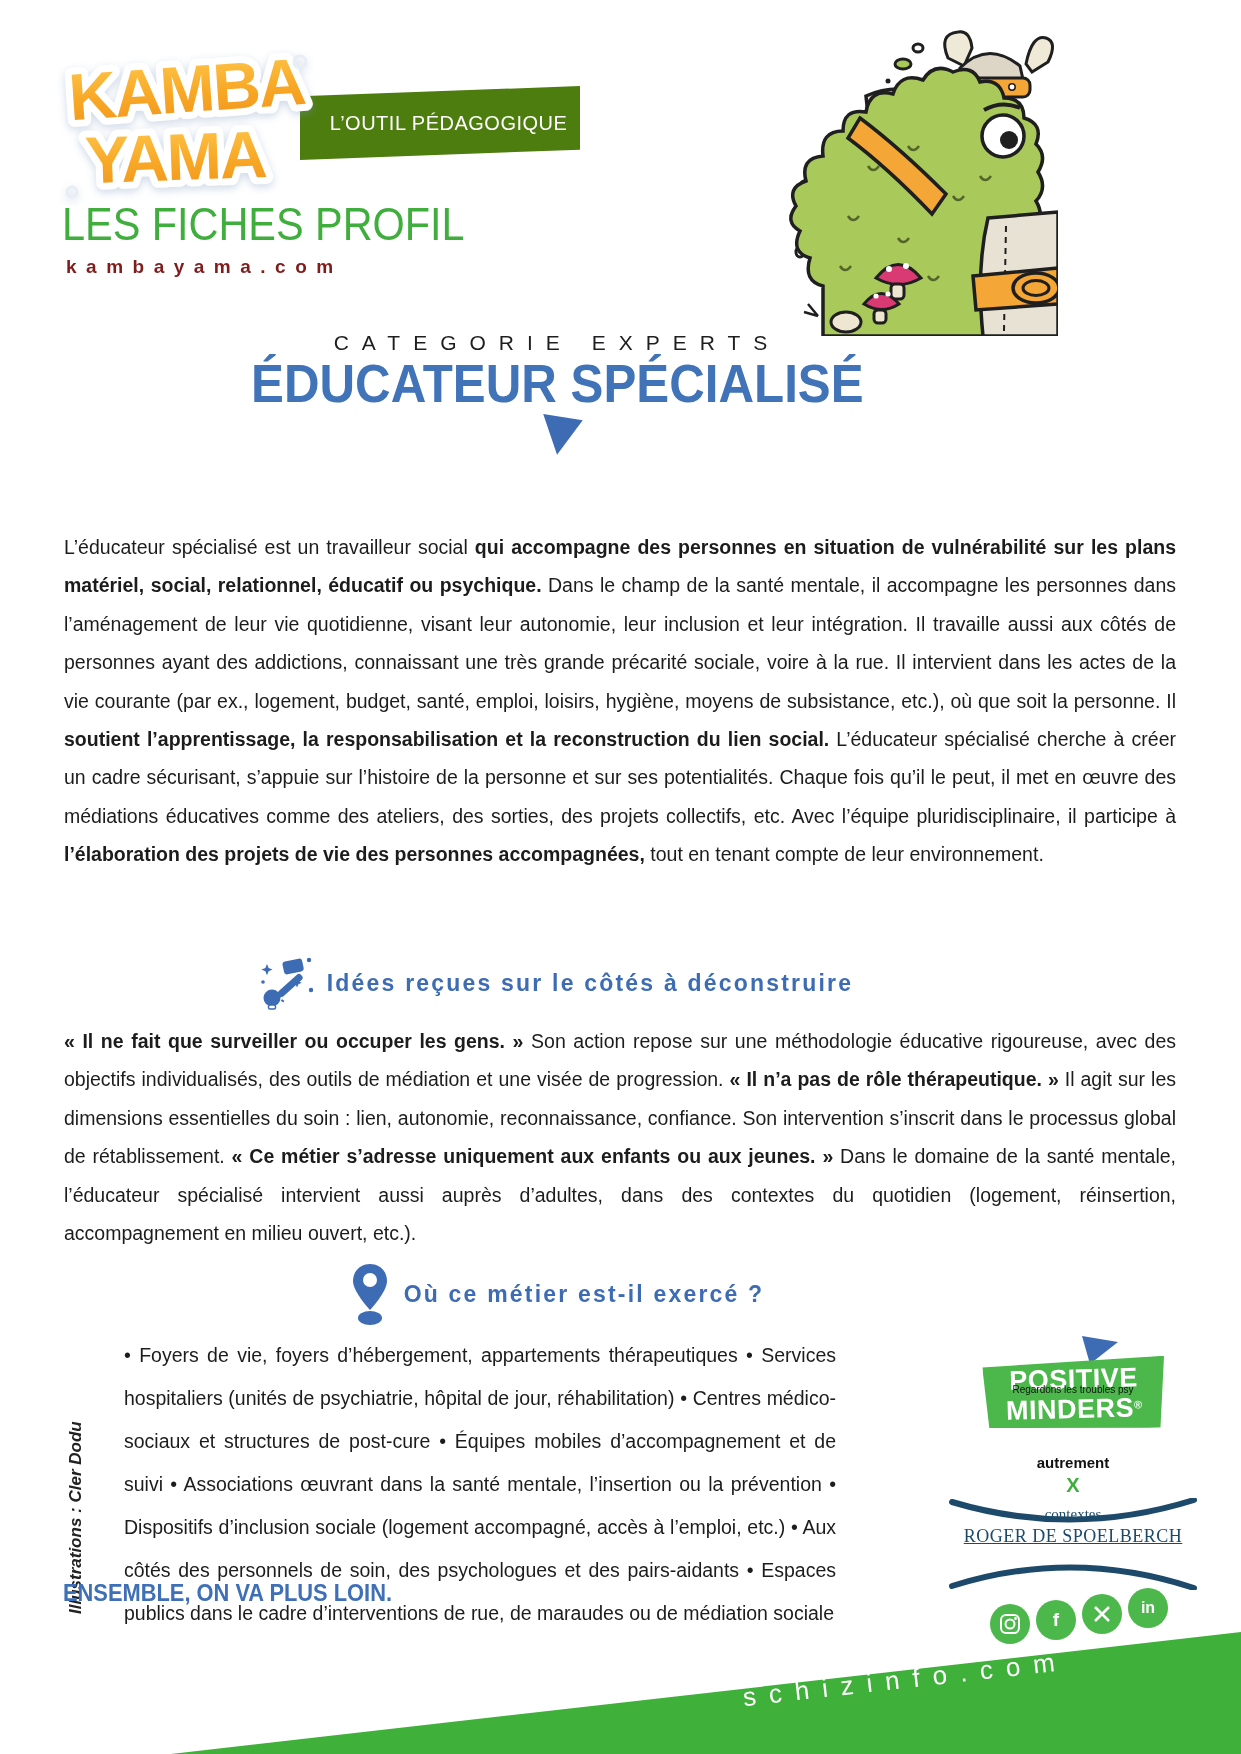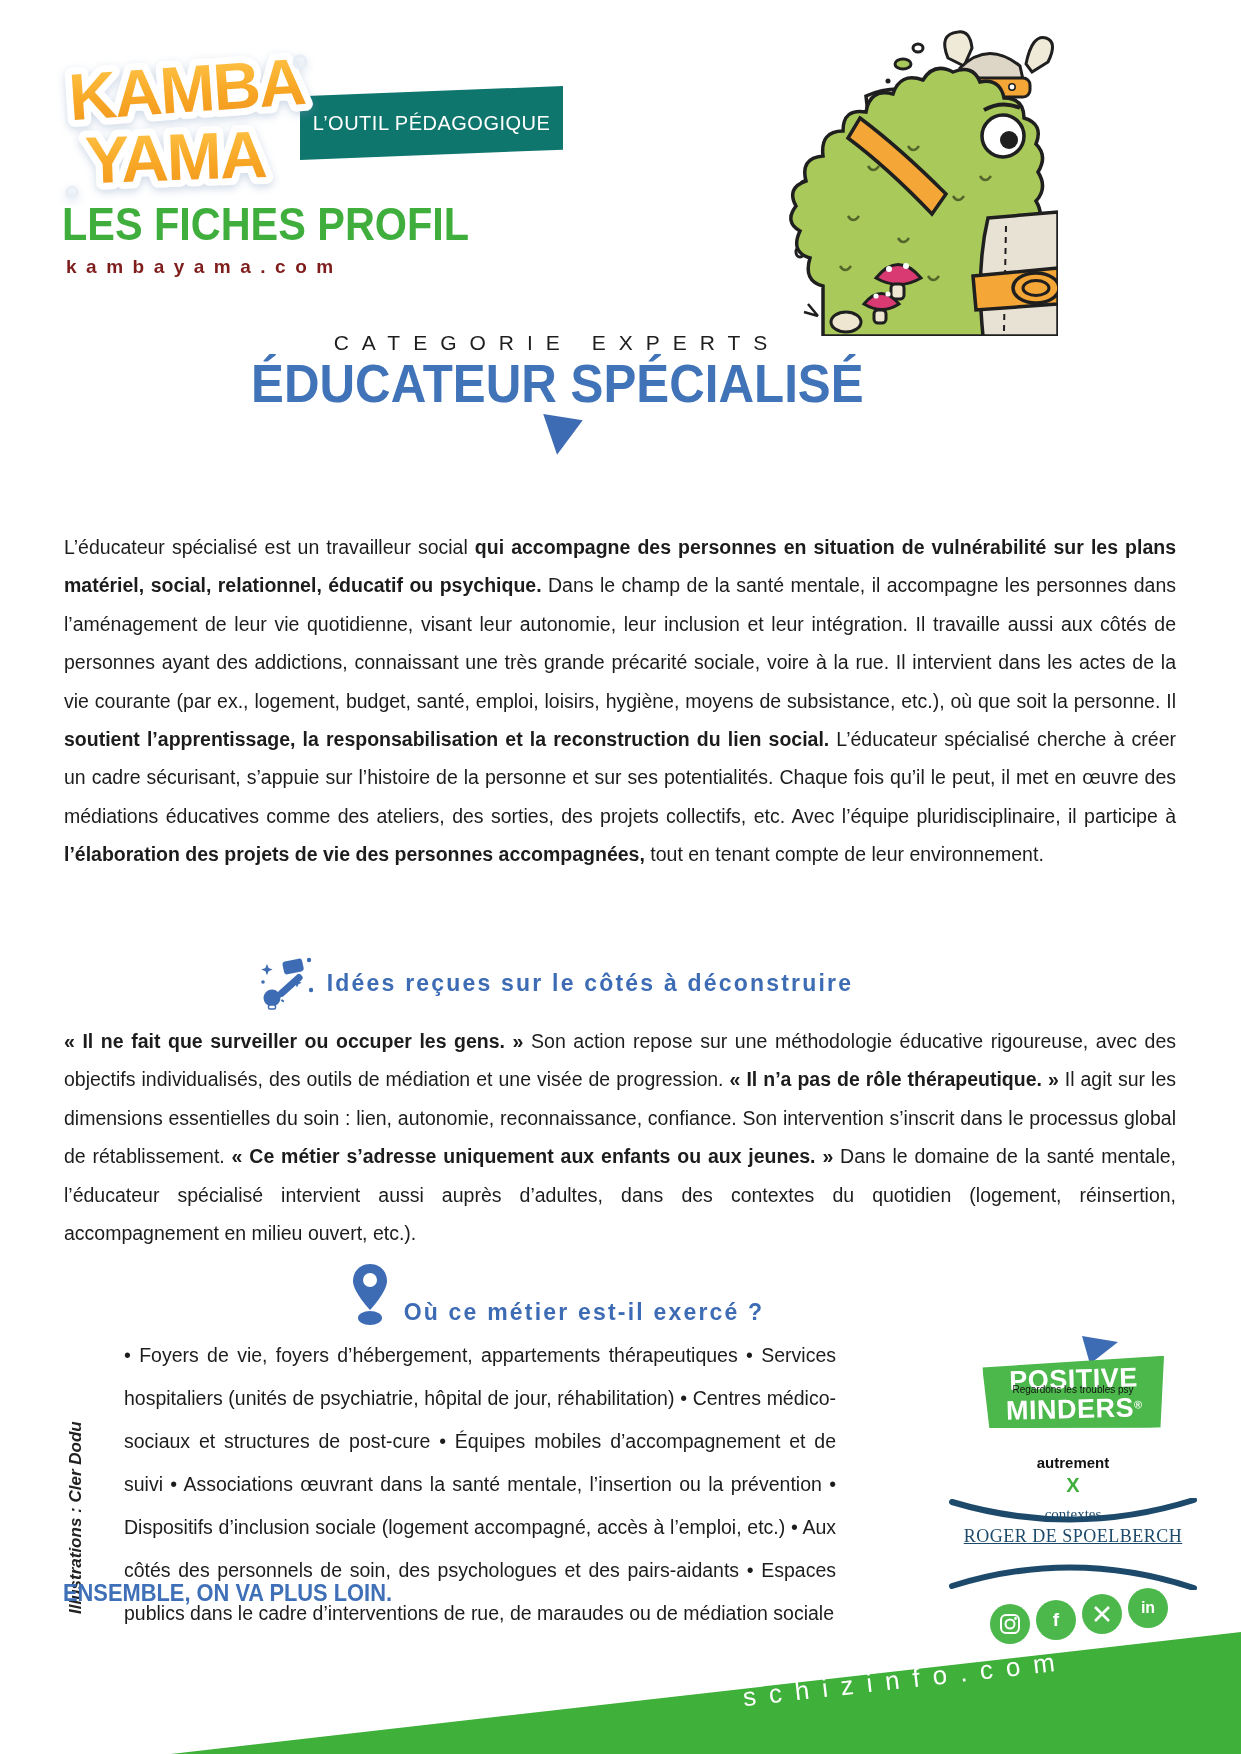--- a/index.html
+++ b/index.html
@@ -1,23 +1,23 @@
 <!DOCTYPE html>
 <html lang="fr"><head>
 <meta charset="utf-8">
 <style>
   html,body{margin:0;padding:0;background:#9a9a9a;}
   .page{position:relative;width:1241px;height:1754px;margin:0 auto;background:#fff;overflow:hidden;
         font-family:"Liberation Sans",sans-serif;color:#1c1c1c;}
   
-  .banner{position:absolute;left:300px;top:86px;width:263px;height:74px;background:#0f766e;
-          clip-path:polygon(0 14%,100% 0,100% 86%,0 100%);display:flex;align-items:center;justify-content:center;}
+  .banner{position:absolute;left:300px;top:86px;width:263px;height:74px;background:#4d7c0f;
+          clip-path:polygon(0 14%,100% 0,100% 86%,0 100%);display:flex;align-items:center;justify-content:center;padding-left:17px;}
   .banner span{color:#fff;font-size:20px;letter-spacing:.5px;}
   .logo-svg{position:absolute;left:48px;top:40px;filter:drop-shadow(0 3px 4px rgba(120,150,190,.35));}
-  .fiches-title{position:absolute;left:62px;top:197px;font-size:46px;font-weight:700;color:#3fae3c;white-space:nowrap;}
+  .fiches-title{position:absolute;left:62px;top:197px;font-size:46px;font-weight:400;color:#3fae3c;white-space:nowrap;}
   .fiches-title>span{display:inline-block;transform:scaleX(.9);transform-origin:left center;}
   .website{position:absolute;left:66px;top:256px;font-size:19px;font-weight:bold;letter-spacing:9.5px;color:#7f1d1d;}
   .monster{position:absolute;left:748px;top:26px;}
   
   .category{position:absolute;top:331px;left:0;width:1114px;text-align:center;font-size:21px;letter-spacing:13px;color:#1e1e20;}
   .hero-title{position:absolute;top:353px;left:0;width:1114px;text-align:center;font-size:53px;font-weight:800;color:#4173b8;white-space:nowrap;}
   .hero-title>span{display:inline-block;transform:scaleX(.93);}
   .hero-triangle{position:absolute;top:417px;left:540px;width:0;height:0;
       border-left:20px solid transparent;border-right:20px solid transparent;border-top:38px solid #3d6cb4;
       transform:rotate(9deg);}
@@ -170,21 +170,21 @@
         <circle cx="48" cy="4" r="2.2"></circle>
           <circle cx="50" cy="34" r="2.2"></circle>
           <circle cx="2" cy="26" r="1.8"></circle>
         <path d="M20,38 q-2,6 4,8" stroke="#3d6cb4" stroke-width="2" fill="none" stroke-dasharray="3 3"></path>
       </g>
     </svg>
     <span class="txt">Idées reçues sur le côtés à déconstruire</span>
   </div>
   <div class="para" style="top:1022px;"><span class="bold">« Il ne fait que surveiller ou occuper les gens. »</span><span> Son action repose sur une méthodologie éducative rigoureuse, avec des objectifs individualisés, des outils de médiation et une visée de progression. </span><span class="bold">« Il n’a pas de rôle thérapeutique. »</span><span> Il agit sur les dimensions essentielles du soin : lien, autonomie, reconnaissance, confiance. Son intervention s’inscrit dans le processus global de rétablissement. </span><span class="bold">« Ce métier s’adresse uniquement aux enfants ou aux jeunes. »</span><span> Dans le domaine de la santé mentale, l’éducateur spécialisé intervient aussi auprès d’adultes, dans des contextes du quotidien (logement, réinsertion, accompagnement en milieu ouvert, etc.).</span></div>
 
-  <div class="section-head" style="top:1262px;align-items:flex-end;">
+  <div class="section-head" style="top:1262px;">
     <svg width="40" height="64" viewBox="0 0 40 64">
       <ellipse cx="20" cy="56" rx="12" ry="7" fill="#3d6cb4"></ellipse>
       <path d="M20,2 C10,2 3,9.5 3,19 c0,11 17,29 17,29 s17,-18 17,-29 C37,9.5 30,2 20,2 z" fill="#3d6cb4"></path>
       <circle cx="20" cy="18" r="7" fill="#ffffff"></circle>
     </svg>
     <span class="txt">Où ce métier est-il exercé ?</span>
   </div>
   <div class="para para-narrow" style="top:1334px;"><span>• Foyers de vie, foyers d’hébergement, appartements thérapeutiques • Services hospitaliers (unités de psychiatrie, hôpital de jour, réhabilitation) • Centres médico-sociaux et structures de post-cure • Équipes mobiles d’accompagnement et de suivi  • Associations œuvrant dans la santé mentale, l’insertion ou la prévention • Dispositifs d’inclusion sociale (logement accompagné, accès à l’emploi, etc.) • Aux côtés des personnels de soin, des psychologues et des pairs-aidants • Espaces publics dans le cadre d’interventions de rue, de maraudes ou de médiation sociale</span></div>
 
   <div class="credits">Illustrations : Cler Dodu</div>

